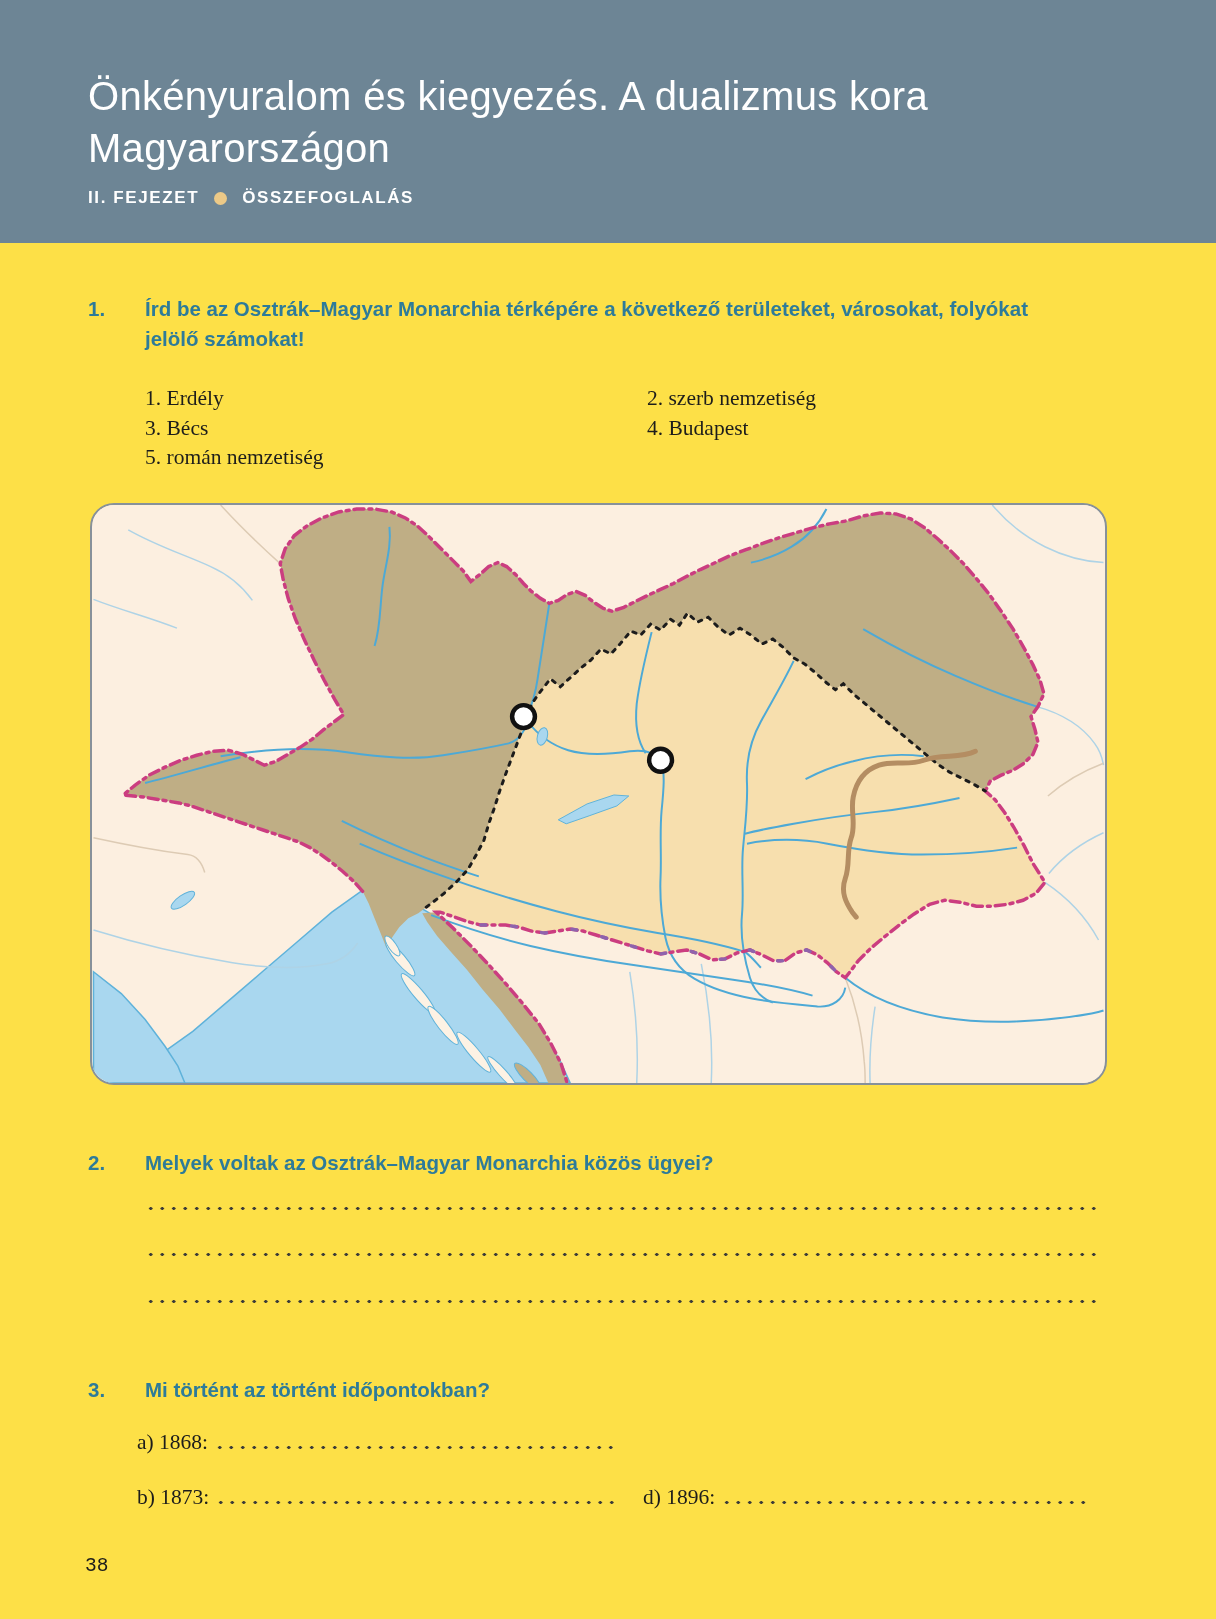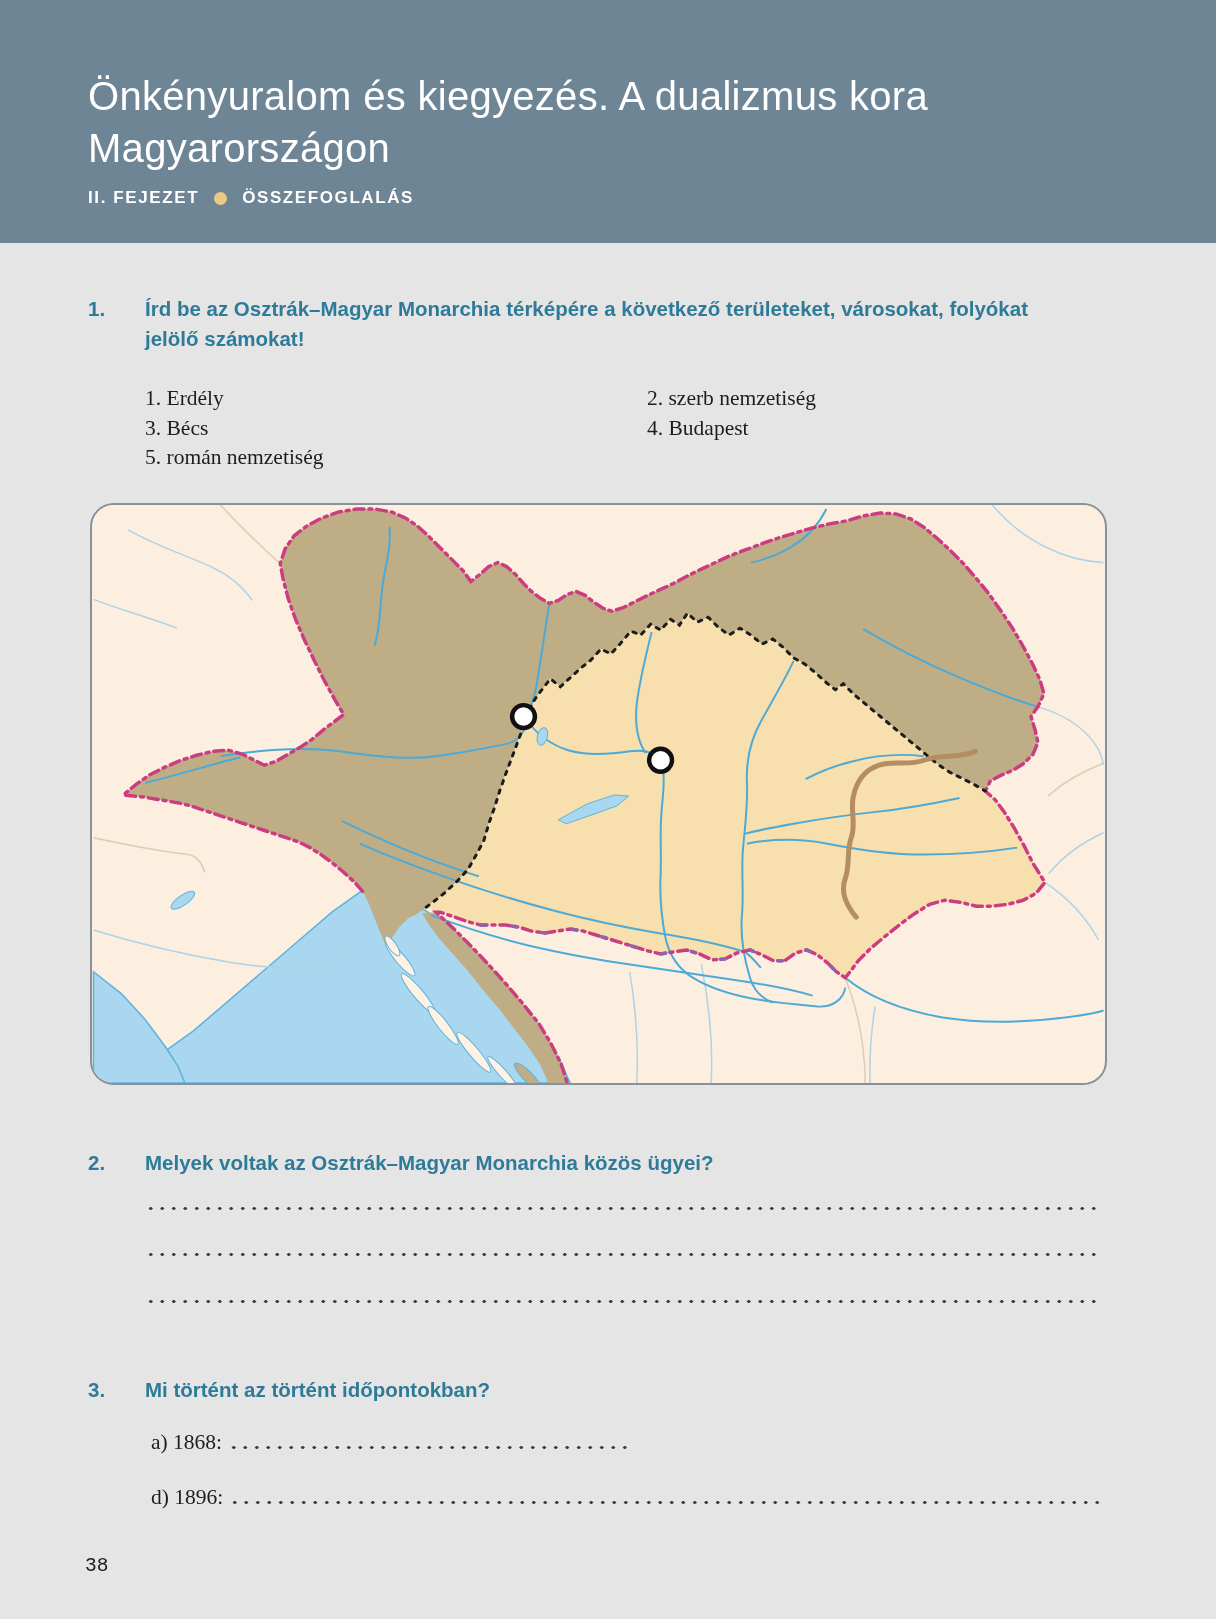--- a/index.html
+++ b/index.html
@@ -1,16 +1,16 @@
 <!DOCTYPE html>
 <html><head>
 <meta charset="utf-8">
 <style>
   html,body{margin:0;padding:0;background:#ffffff;}
-  #page{position:relative;width:1216px;height:1619px;background:#e5e5e5;overflow:hidden;
+  #page{position:relative;width:1216px;height:1619px;background:#fde047;overflow:hidden;
         font-family:"Liberation Sans",sans-serif;}
 
   
   #header{position:absolute;left:0;top:0;width:1216px;height:243px;background:#6d8595;}
   #title{position:absolute;left:88px;top:70px;color:#ffffff;font-weight:300;
          font-size:40px;line-height:52px;letter-spacing:0.3px;}
   #subtitle{position:absolute;left:88px;top:188px;display:flex;align-items:center;
             color:#ffffff;font-size:17px;font-weight:700;letter-spacing:1.6px;}
   .accent-dot{display:inline-block;width:13px;height:13px;border-radius:50%;
               background:#ecc987;margin:0 15px;}
@@ -33,21 +33,21 @@
   #map-frame{position:absolute;left:90px;top:503px;width:1017px;height:582px;
              border:2.5px solid #87919a;border-radius:24px;overflow:hidden;
              box-sizing:border-box;background:#fcefe0;}
   #map-frame svg{display:block;width:100%;height:100%;}
 
   
   .dotline{position:absolute;left:145px;width:952px;height:7px;
            background-image:radial-gradient(circle,#3b3b38 1.5px,transparent 1.8px);
            background-size:11.5px 7px;background-repeat:repeat-x;background-position:left bottom;}
 
-  .answer-row{position:absolute;left:151px;width:952px;display:flex;align-items:flex-end;}
+  .answer-row{position:absolute;left:137px;width:952px;display:flex;align-items:flex-end;}
   .answer-cell{display:flex;}
   .answer-cell .dots{flex:1;align-self:flex-end;height:7px;margin:0 0 4px 6px;
            background-image:radial-gradient(circle,#3b3b38 1.5px,transparent 1.8px);
            background-size:11.5px 7px;background-repeat:repeat-x;background-position:left bottom;}
   .cell-left{width:481px;margin-right:25px;}
   .cell-right{flex:1;}
 
   #page-number{position:absolute;left:85px;top:1555px;font-family:Liberation Mono, monospace;
                font-size:19.5px;color:#1d1d1b;}
 </style>
@@ -236,20 +236,24 @@
     <div class="qtext">Mi történt az történt időpontokban?</div>
   </div>
 
   <div class="answer-row serif" style="top:1430px;">
     <div class="answer-cell cell-left">
       <span>a) 1868:</span>
       <div class="dots"></div>
     </div>
   </div>
   <div class="answer-row serif" style="top:1485px;">
+    <div class="answer-cell cell-left">
+      <span>b) 1873:</span>
+      <div class="dots"></div>
+    </div>
     <div class="answer-cell cell-right">
       <span>d) 1896:</span>
       <div class="dots"></div>
     </div>
   </div>
 
   <div id="page-number">38</div>
 
 </div>
 

